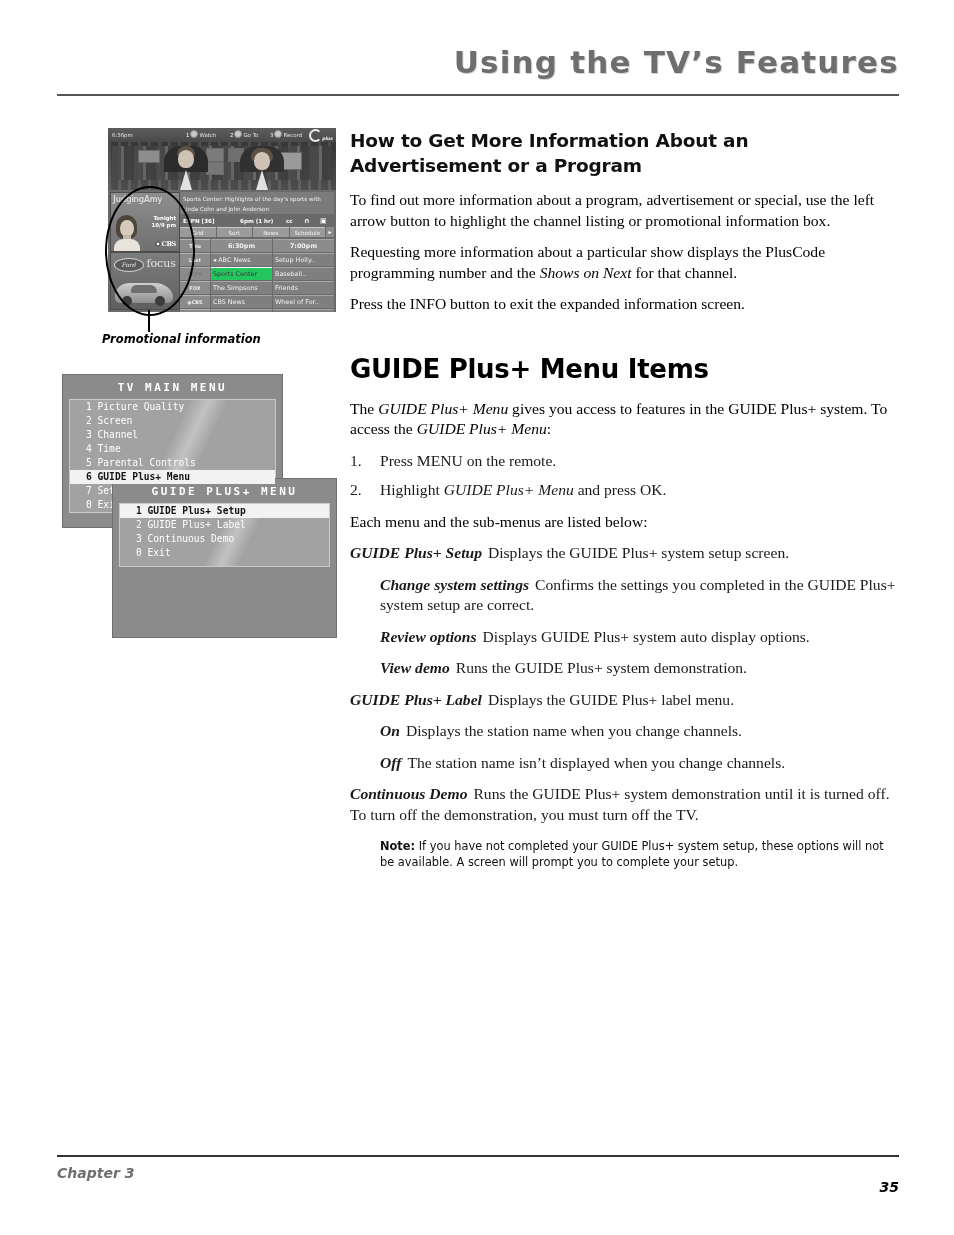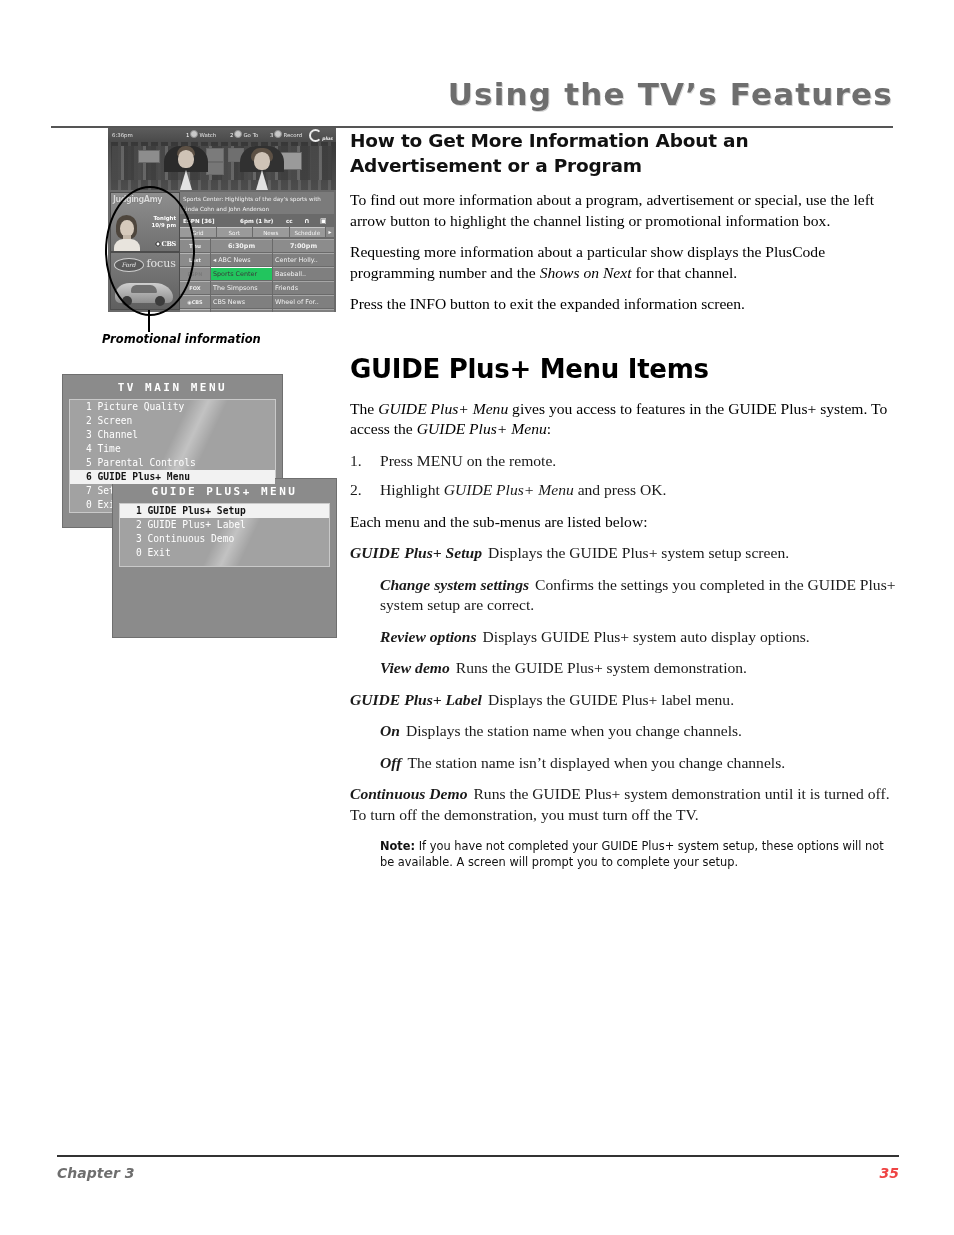--- a/index.html
+++ b/index.html
@@ -12,25 +12,24 @@
     height: 1235px;
     position: relative;
     font-family: "Liberation Serif", serif;
     color: #1a1a1a;
     overflow: hidden;
   }
 
   
   #page-header {
     position: absolute;
-    left: 51px;
+    left: 57px;
     top: 44px;
     width: 842px;
     height: 52px;
-    margin-top: 32px;
   }
   #page-header .title {
     position: absolute;
     right: 0;
     top: 0;
     font-family: "DejaVu Sans", sans-serif;
     font-weight: bold;
     font-size: 31px;
     letter-spacing: 1.2px;
     color: #6e6e6e;
@@ -578,26 +577,26 @@
   }
   #page-footer .chapter {
     position: absolute; left: 0; top: 0;
     font-family: "DejaVu Sans", sans-serif;
     font-weight: bold;
     font-style: italic;
     font-size: 14px;
     color: #6e6e6e;
   }
   #page-footer .pageno {
-    position: absolute; right: 0; top: 0;
+    position: absolute; right: 0; top: 14px;
     font-family: "DejaVu Sans", sans-serif;
     font-weight: bold;
     font-style: italic;
     font-size: 14px;
-    color: #ef4444;
+    color: #000000;
     text-align: right;
   }
 </style>
 </head>
 <body>
 
 <div id="page-header">
   <div class="title">Using the TV’s Features</div>
   <div class="rule"></div>
 </div>
@@ -692,21 +691,21 @@
           <div class="row">
             <div class="c-logo hdr">Thu</div>
             <div class="cell hdr">6:30pm</div>
             <div class="cell hdr">7:00pm</div>
           </div>
           <div class="row">
             <div class="c-logo">
               <span>Last</span>
             </div>
             <div class="cell">◂ ABC News</div>
-            <div class="cell">Center Holly..</div>
+            <div class="cell">Setup Holly..</div>
           </div>
           <div class="row">
             <div class="c-logo dim">ESPN</div>
             <div class="cell sel">Sports Center</div>
             <div class="cell">Baseball..</div>
           </div>
           <div class="row">
             <div class="c-logo">FOX</div>
             <div class="cell">The Simpsons</div>
             <div class="cell">Friends</div>

